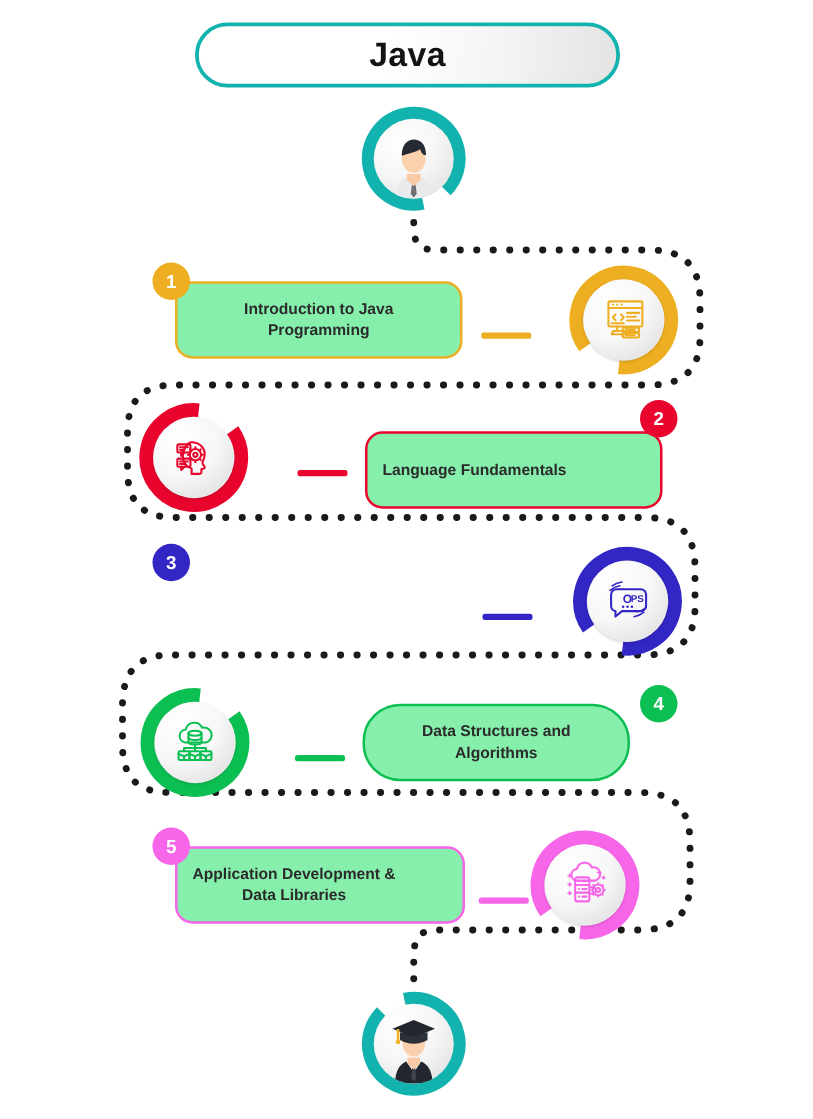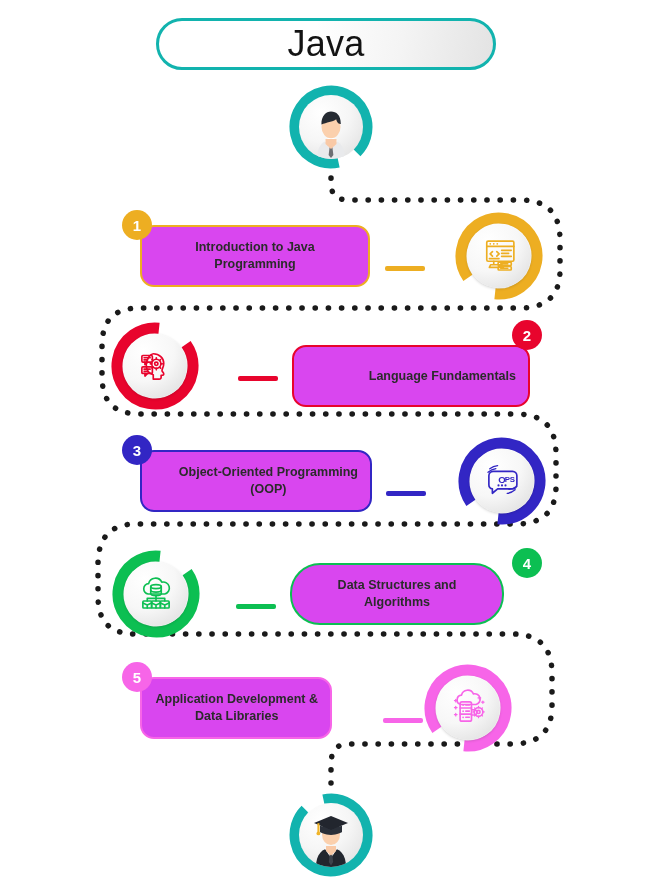--- a/index.html
+++ b/index.html
@@ -14,21 +14,21 @@
   
   #pathLayer { position:absolute; inset:0; width:650px; height:895px; pointer-events:none; }
 
   
   .title-pill{
     position:absolute; left:156px; top:18px; width:340px; height:52px;
     border:3px solid #12b3ae; border-radius:26px;
     background:linear-gradient(100deg,#ffffff 0%,#ffffff 46%,#f4f4f4 72%,#e3e3e3 100%);
     display:flex; align-items:center; justify-content:center;
   }
-  .title-pill .t{ font-size:36px; font-weight:400; color:#131313; letter-spacing:.3px; }
+  .title-pill .t{ font-size:27px; font-weight:700; color:#131313; letter-spacing:.3px; }
 
   
   .avatar-wrap{ position:absolute; width:86px; height:86px; }
   .ring-svg{ position:absolute; inset:0; }
   .avatar-inner{
     position:absolute; left:11px; top:11px; width:64px; height:64px; border-radius:50%;
     background:radial-gradient(circle at 34% 28%, #ffffff 0%, #f6f6f6 46%, #dcdcdc 100%);
     overflow:hidden; display:flex; align-items:flex-end; justify-content:center;
   }
   .avatar-inner svg{ display:block; }
@@ -37,22 +37,22 @@
   .row{ position:absolute; left:0; width:650px; height:112px; }
 
   .numbadge{
     position:absolute; width:30px; height:30px; border-radius:50%;
     display:flex; align-items:center; justify-content:center;
     color:#fff; font-size:15px; font-weight:700; z-index:5;
   }
 
   .textbox{
     position:absolute; width:232px; height:62px;
-    border:2.5px solid #000; border-radius:14px; background:#d946ef;
-    display:flex; align-items:center; justify-content:flex-end;
+    border:2.5px solid #000; border-radius:14px; background:#86efac;
+    display:flex; align-items:center; justify-content:flex-start;
     text-align:center; padding:0 12px; z-index:4;
   }
   .textbox .label{
     font-size:12.5px; font-weight:600; color:#2b2b2b; line-height:1.35;
   }
 
   .dash{ position:absolute; height:5px; width:40px; border-radius:2px; z-index:3; }
 
   .iconcirc{ position:absolute; width:88px; height:88px; z-index:4; }
   .iconcirc .ringsvg{ position:absolute; inset:0; }
@@ -193,26 +193,20 @@
     </div>
     <div class="numbadge" style="left:512px; top:10px; background:#e8042d;">
       <span>2</span>
     </div>
   </div>
 
   <div class="row" style="top:425px;">
     <div class="numbadge" style="left:122px; top:10px; background:#3226c4;">
       <span>3</span>
     </div>
-    <div class="textbox" style="left:140px; top:25px; width:232px; border-color:#3226c4;">
-      <span class="label">
-        <span>Object-Oriented Programming</span><br>
-        <span>(OOP)</span>
-      </span>
-    </div>
     <div class="dash" style="left:386px; top:66px; background:#3226c4;"></div>
     <div class="iconcirc" style="left:458px; top:12px;">
       <svg class="ringsvg" viewBox="0 0 88 88">
         <circle cx="44" cy="44" r="38" fill="none" stroke="#3226c4" stroke-width="11" stroke-dasharray="206 33" transform="rotate(145 44 44)"></circle>
       </svg>
       <div class="inner">
         <svg width="42" height="42" viewBox="0 0 48 48" fill="none" stroke="#3226c4" stroke-width="1.9" stroke-linecap="round" stroke-linejoin="round">
           <path d="M14,13 h22 a5,5 0 0 1 5,5 v10 a5,5 0 0 1 -5,5 h-17 l-6,5 v-5 a5,5 0 0 1 -4,-5 v-10 a5,5 0 0 1 5,-5 z"></path>
           <text x="24" y="26" font-family="Liberation Sans, sans-serif" font-size="11" font-weight="700" fill="#3226c4" stroke="none" text-anchor="middle">O</text>
           <text x="33" y="25" font-family="Liberation Sans, sans-serif" font-size="9" font-weight="700" fill="#3226c4" stroke="none" text-anchor="middle">PS</text>
@@ -255,21 +249,21 @@
     </div>
     <div class="numbadge" style="left:512px; top:10px; background:#0cbf52;">
       <span>4</span>
     </div>
   </div>
 
   <div class="row" style="top:652px;">
     <div class="numbadge" style="left:122px; top:10px; background:#f765e8;">
       <span>5</span>
     </div>
-    <div class="textbox" style="left:140px; top:25px; width:192px; border-color:#f765e8;">
+    <div class="textbox" style="left:140px; top:25px; width:232px; border-color:#f765e8;">
       <span class="label">
         <span>Application Development &amp;</span><br>
         <span>Data Libraries</span>
       </span>
     </div>
     <div class="dash" style="left:383px; top:66px; background:#f765e8;"></div>
     <div class="iconcirc" style="left:424px; top:12px;">
       <svg class="ringsvg" viewBox="0 0 88 88">
         <circle cx="44" cy="44" r="38" fill="none" stroke="#f765e8" stroke-width="11" stroke-dasharray="206 33" transform="rotate(145 44 44)"></circle>
       </svg>

